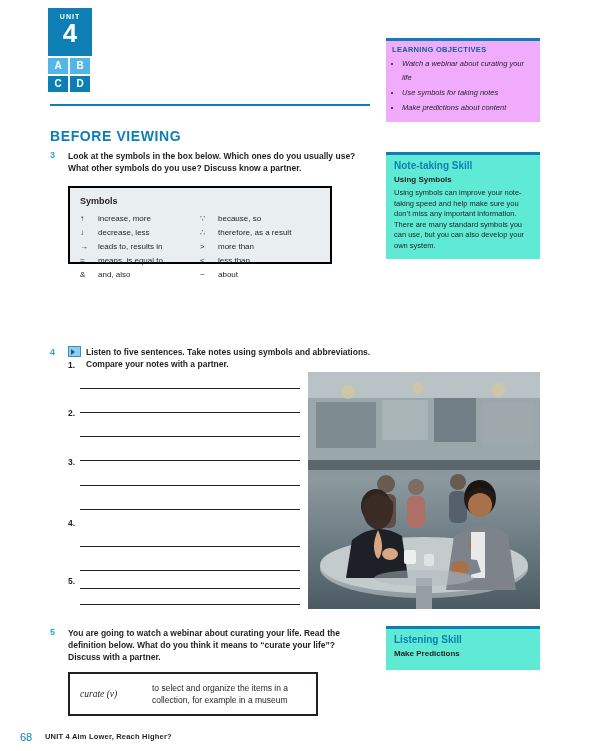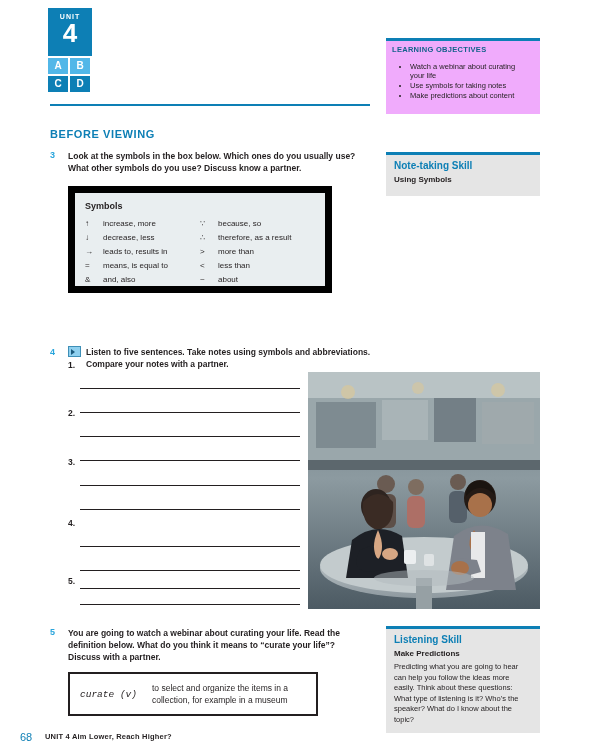--- a/index.html
+++ b/index.html
@@ -100,34 +100,35 @@
     box-sizing: border-box;
   }
   .lo-title {
     font-size: 7.5px;
     font-weight: bold;
     color: #13628b;
     letter-spacing: 0.3px;
     margin-bottom: 3px;
   }
   .lo-list {
-    margin: 8px;
+    margin: 0;
     padding-left: 10px;
     font-size: 7.5px;
-    line-height: 9px;
+    line-height: 14px;
     color: #231f20;
+    font-style: italic;
   }
   .lo-list li { margin-bottom: 1px; }
 
   
   .section-head {
     position: absolute;
     left: 50px;
     top: 128px;
-    font-size: 11px;
+    font-size: 14px;
     font-weight: bold;
     color: #0d7fb5;
     letter-spacing: 0.6px;
   }
 
   
   .ex-num {
     position: absolute;
     font-size: 9px;
     font-weight: bold;
@@ -140,23 +141,23 @@
     line-height: 12px;
     color: #231f20;
   }
 
   
   .symbols-box {
     position: absolute;
     left: 68px;
     top: 186px;
     width: 264px;
-    height: 107px;
+    height: 78px;
     background: #e9eef0;
-    border: 7px solid #000000;
+    border: 2px solid #000000;
     box-sizing: border-box;
     padding: 8px 10px;
   }
   .symbols-title {
     font-size: 9px;
     font-weight: bold;
     margin-bottom: 6px;
   }
   .sym-cols {
     display: flex;
@@ -170,21 +171,21 @@
     line-height: 14px;
   }
   .sym-mark {
     width: 18px;
     flex: none;
   }
 
   
   .skill-box {
     position: absolute;
-    background: #e5e5e5;
+    background: #5eead4;
     border-top: 3px solid #0d7fb5;
     box-sizing: border-box;
     padding: 5px 8px 8px 8px;
   }
   .skill-title {
     font-size: 10px;
     font-weight: bold;
     color: #0d7fb5;
     margin-bottom: 4px;
   }
@@ -250,21 +251,21 @@
     top: 672px;
     width: 250px;
     height: 44px;
     border: 2px solid #231f20;
     box-sizing: border-box;
     display: flex;
     align-items: center;
     padding: 0 10px;
   }
   .def-word {
-    font-family: Liberation Mono, monospace;
+    font-family: Liberation Serif, serif;
     font-style: italic;
     font-size: 9.5px;
     width: 72px;
     flex: none;
   }
   .def-text {
     font-size: 8.5px;
     line-height: 12px;
   }
 
@@ -370,20 +371,21 @@
           <span class="sym-mark">~</span>
           <span>about</span>
         </div>
       </div>
     </div>
   </div>
 
   <div class="skill-box" style="left:386px; top:152px; width:154px;">
     <div class="skill-title">Note-taking Skill</div>
     <div class="skill-sub">Using Symbols</div>
+    <div class="skill-body">Using symbols can improve your note-taking speed and help make sure you don’t miss any important information. There are many standard symbols you can use, but you can also develop your own system.</div>
   </div>
 
   <div class="ex-num" style="left:50px; top:347px;">4</div>
   <div class="audio-icon" style="left:68px; top:346px;"></div>
   <div class="ex-text" style="left:86px; top:346px; width:320px;">Listen to five sentences. Take notes using symbols and abbreviations. Compare your notes with a partner.</div>
 
   <div class="ans-item" style="left:68px; top:360px;">1.</div>
   <div class="ans-line" style="left:80px; top:388px; width:220px;"></div>
   <div class="ans-line" style="left:80px; top:412px; width:220px;"></div>
 
@@ -464,21 +466,20 @@
       <ellipse cx="116" cy="206" rx="50" ry="8" fill="#b1babd" opacity="0.5"></ellipse>
     </svg>
   </div>
 
   <div class="ex-num" style="left:50px; top:627px;">5</div>
   <div class="ex-text" style="left:68px; top:627px; width:300px;">You are going to watch a webinar about curating your life. Read the definition below. What do you think it means to “curate your life”? Discuss with a partner.</div>
 
   <div class="skill-box" style="left:386px; top:626px; width:154px;">
     <div class="skill-title">Listening Skill</div>
     <div class="skill-sub">Make Predictions</div>
-    <div class="skill-body">Predicting what you are going to hear can help you follow the ideas more easily. Think about these questions: What type of listening is it? Who’s the speaker? What do I know about the topic?</div>
   </div>
 
   <div class="def-box">
     <div class="def-word">curate (v)</div>
     <div class="def-text">to select and organize the items in a collection, for example in a museum</div>
   </div>
 
   <div class="footer-pagenum">68</div>
   <div class="footer-text">UNIT 4  Aim Lower, Reach Higher?</div>
 

